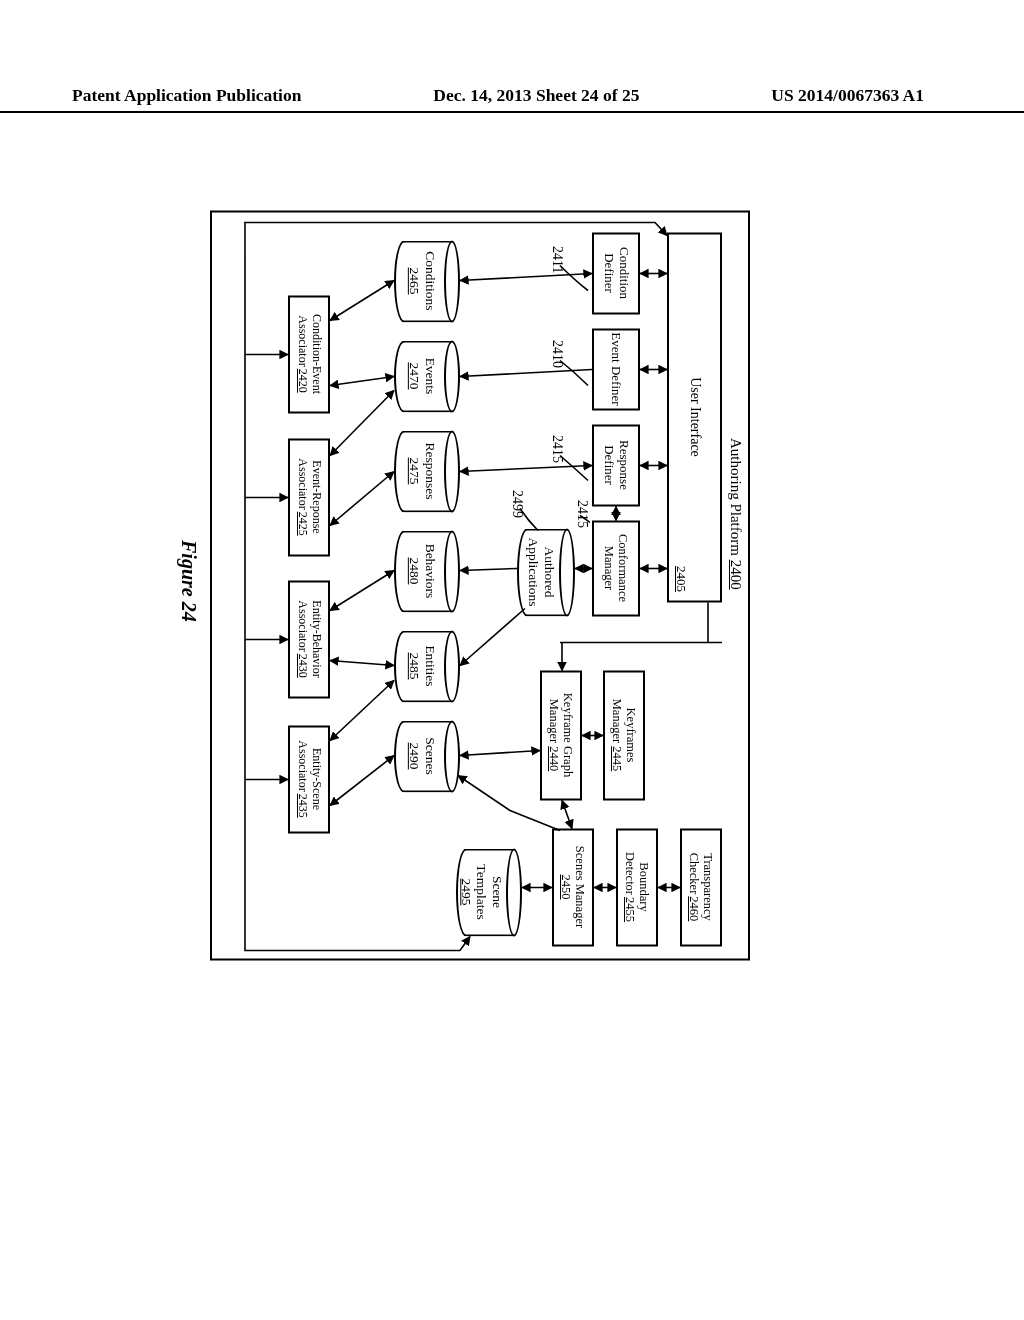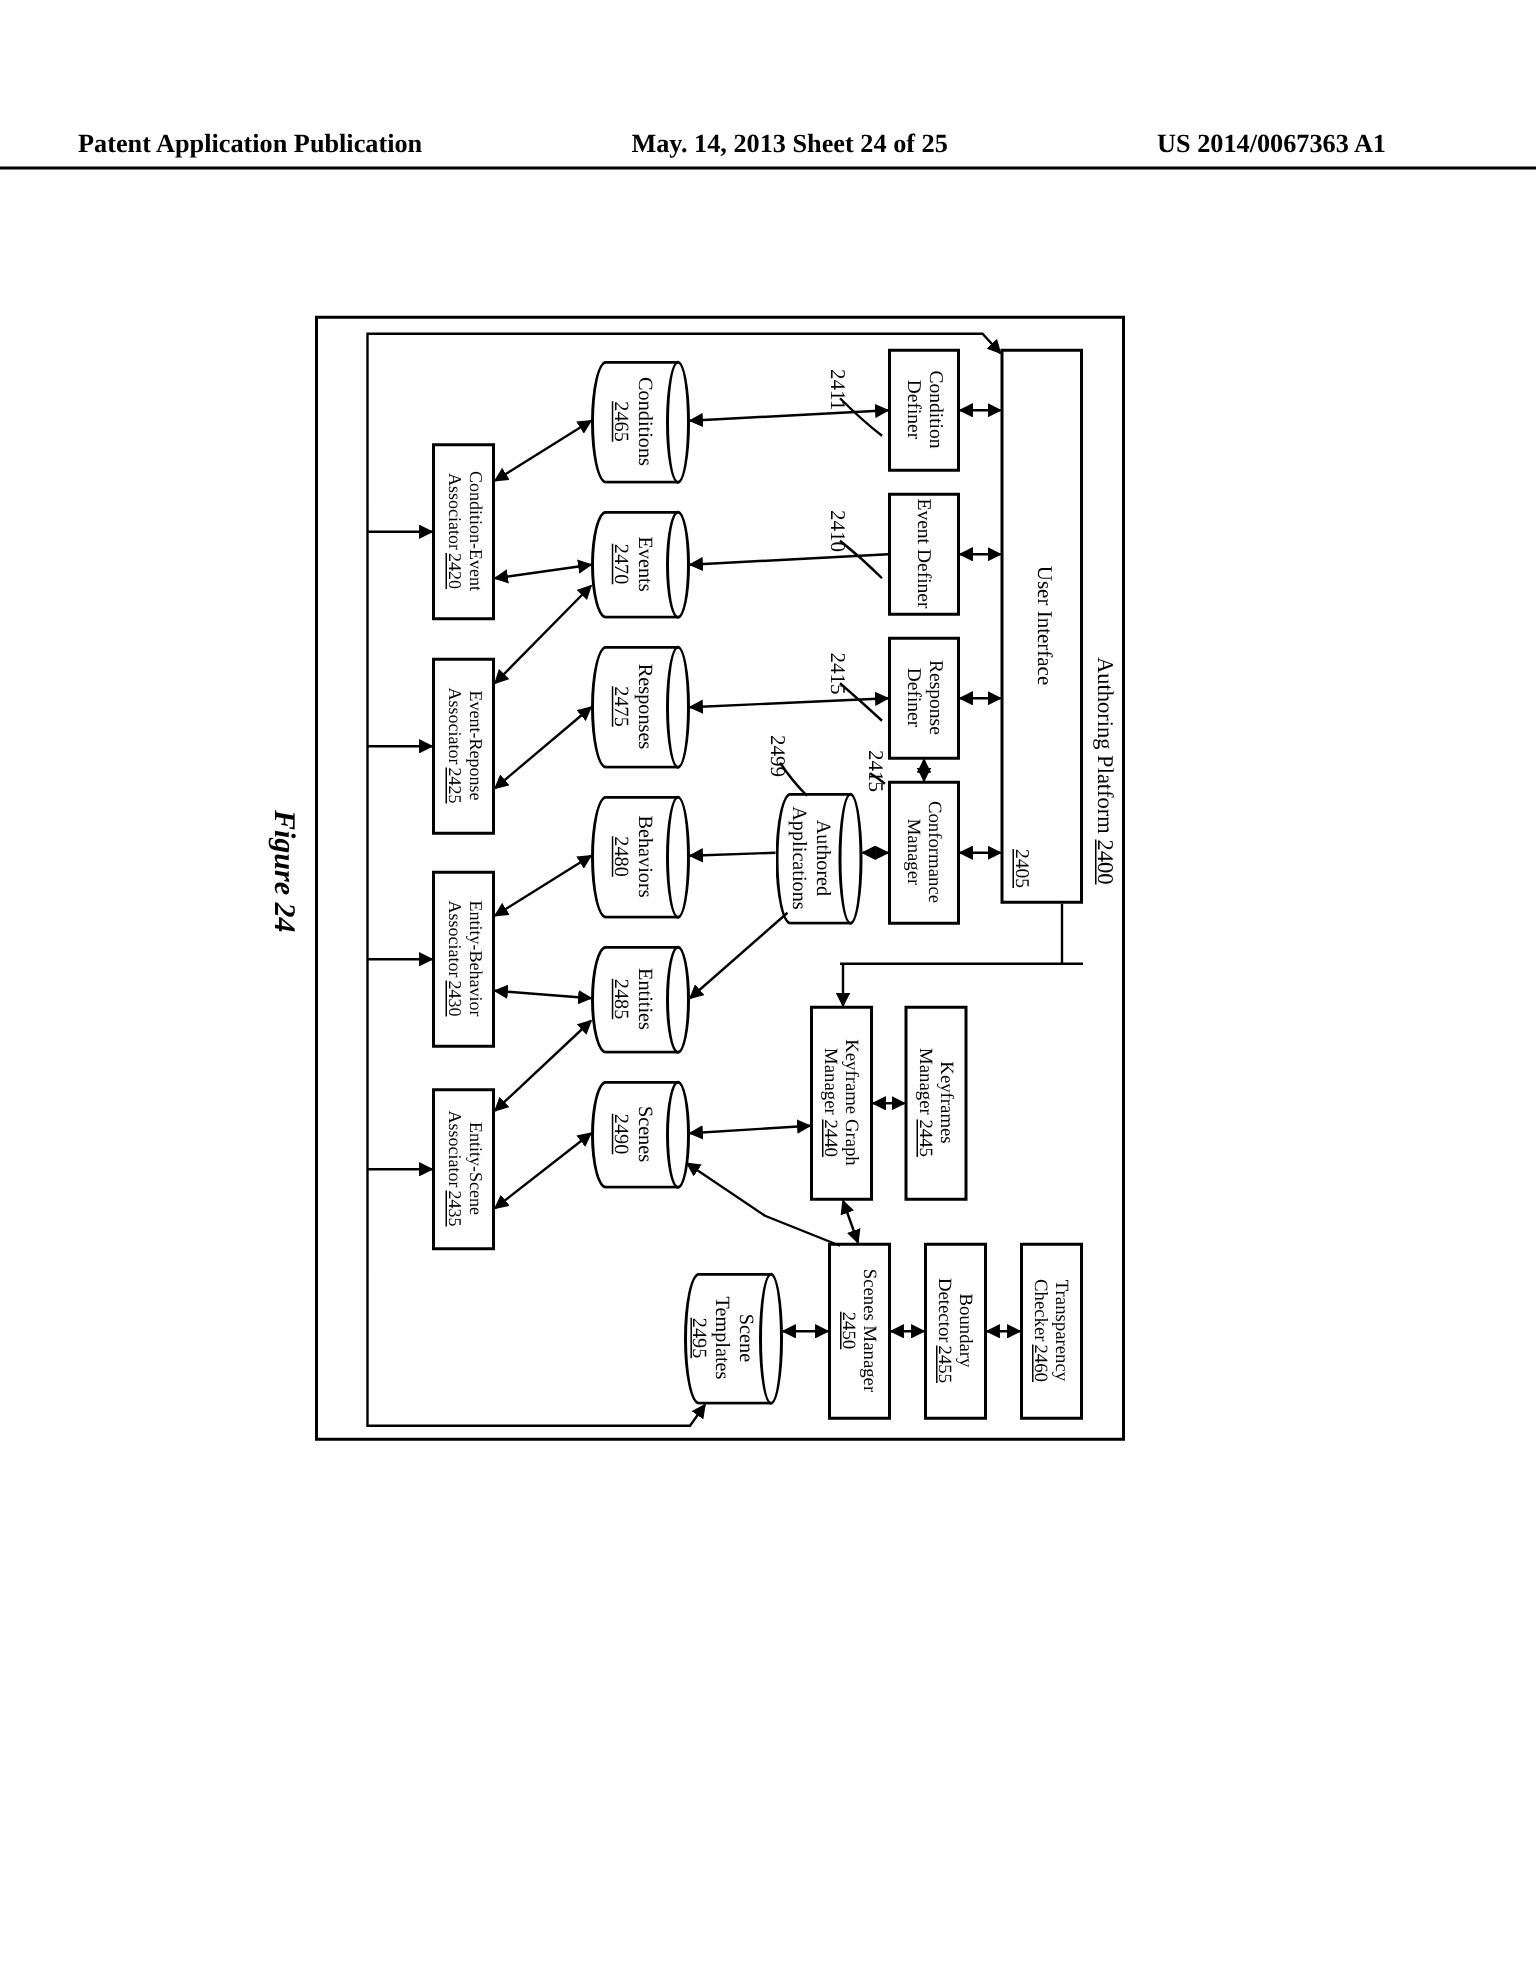--- a/index.html
+++ b/index.html
@@ -17,21 +17,21 @@
   }
   .header {
     position: absolute;
     top: 85px;
     left: 0;
     right: 0;
     height: 28px;
     border-bottom: 2px solid #000;
     display: flex;
     justify-content: space-between;
-    padding: 0 100px 4px 52px;
+    padding: 0 100px 4px 72px;
     font-size: 17.5px;
     font-weight: bold;
   }
   .figure-area {
     position: absolute;
     left: 175px;
     top: 210px;
     width: 575px;
     height: 750px;
     transform: rotate(90deg);
@@ -119,21 +119,21 @@
     pointer-events: none;
   }
 </style>
 </head>
 <body>
 
 <div class="page">
 
   <div class="header">
     <span>Patent Application Publication</span>
-    <span>May. 14, 2013  Sheet 24 of 25</span>
+    <span>Dec. 14, 2013  Sheet 24 of 25</span>
     <span>US 2014/0067363 A1</span>
   </div>
 
   <div class="figure-area">
     <div class="diagram-wrap">
 
       <div class="outer-box"></div>
 
       <div class="title-text" style="left:228px; top:6px;">
         <span>Authoring Platform</span> <span style="text-decoration:underline;">2400</span>

